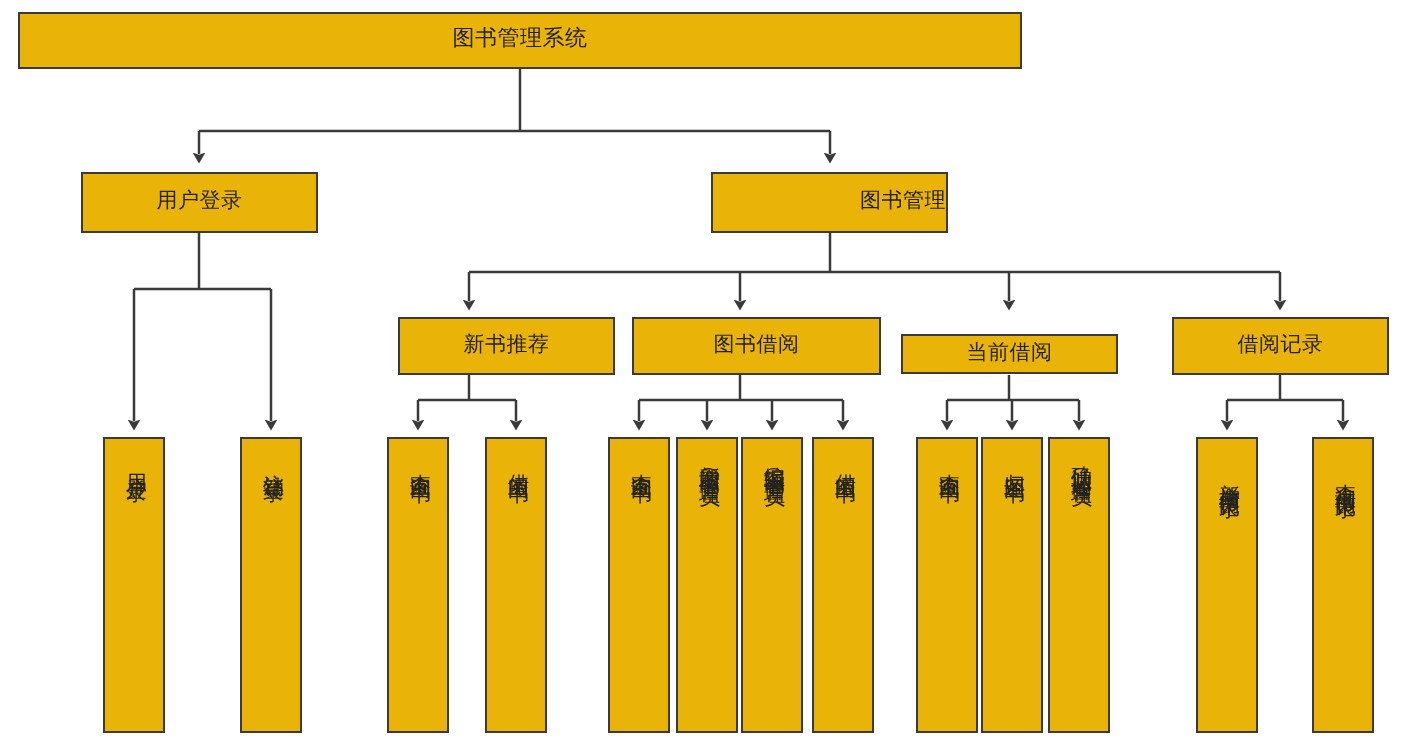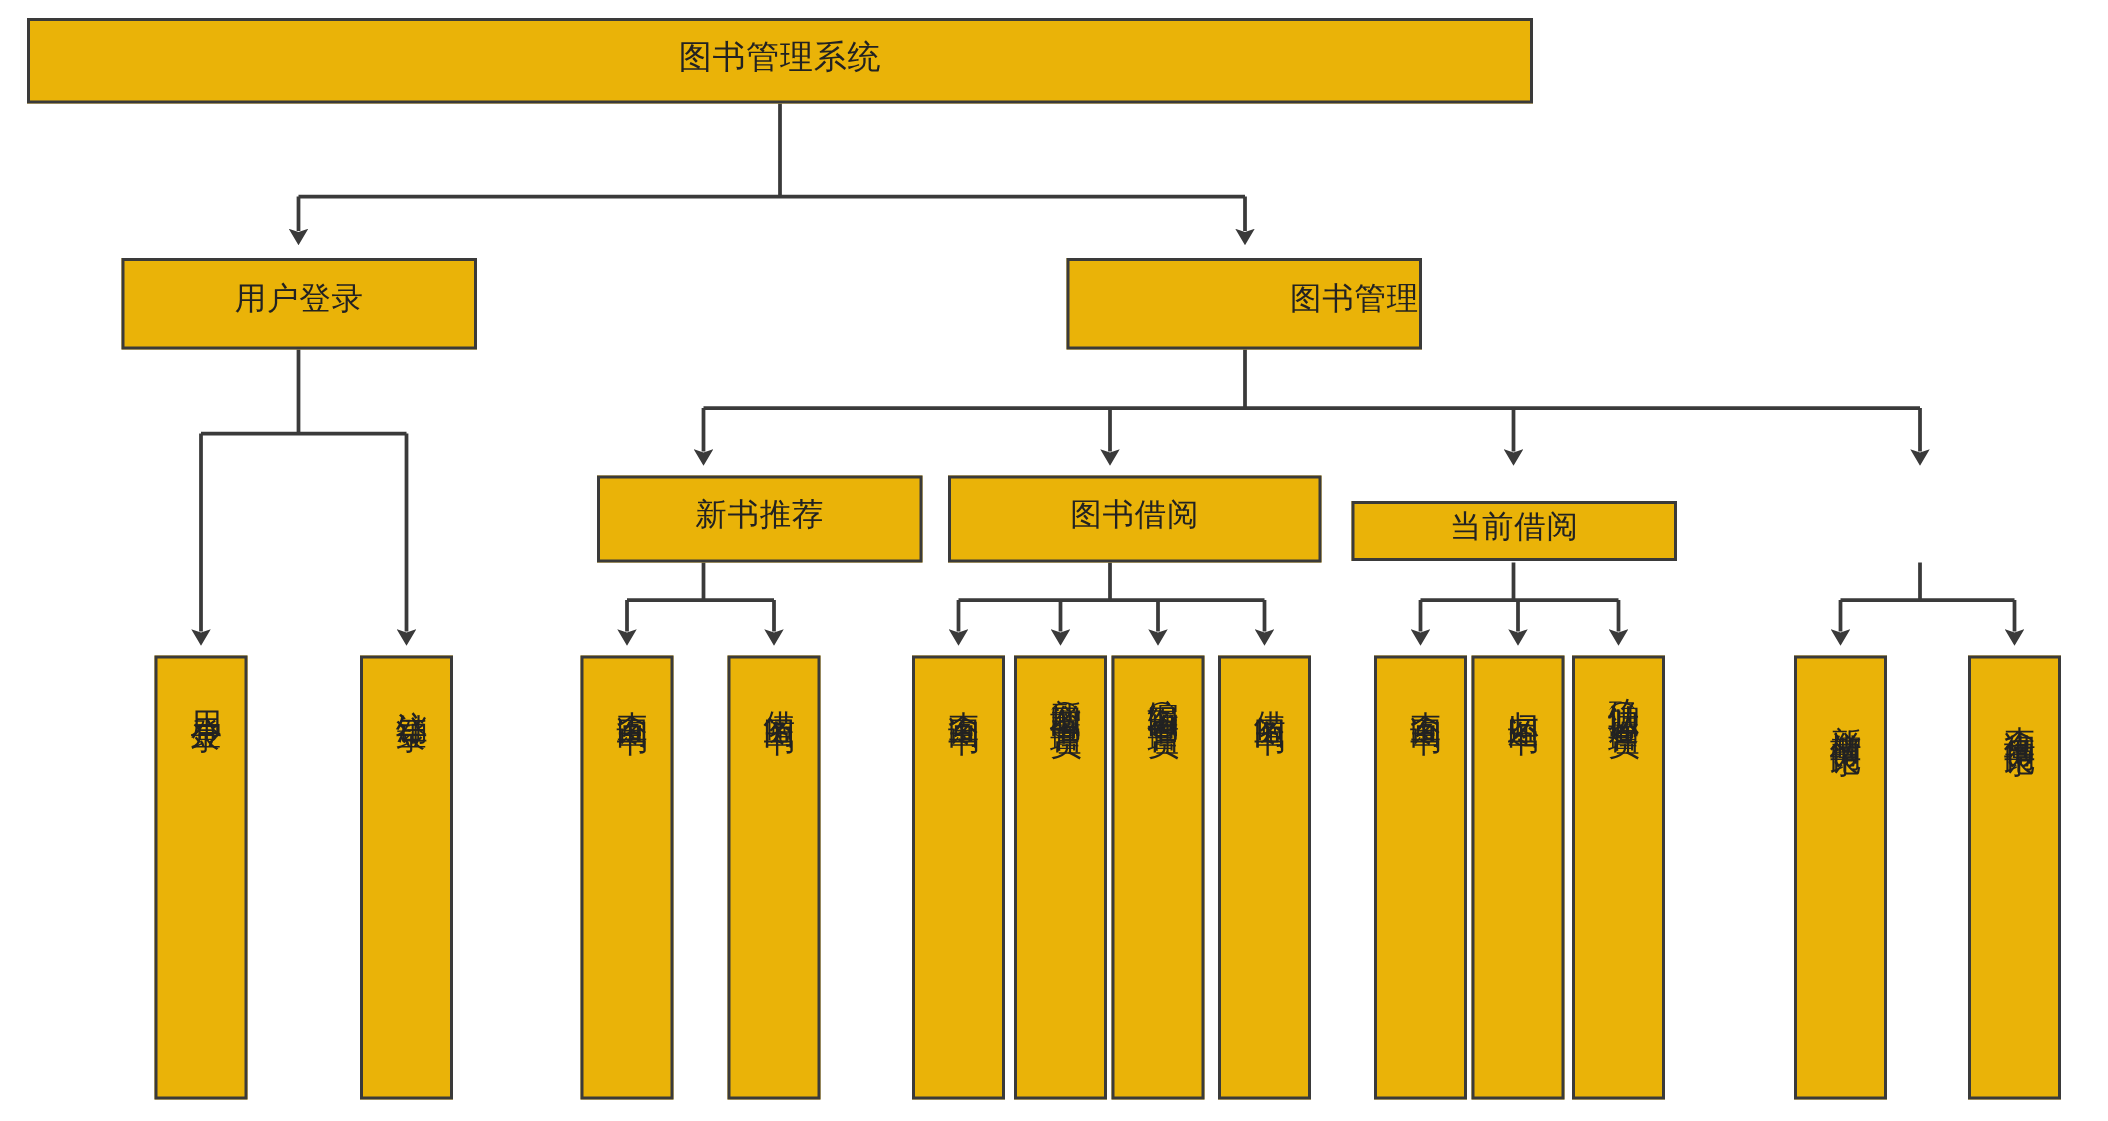--- a/index.html
+++ b/index.html
@@ -137,20 +137,23 @@
 
   <div class="node" style="left:361px; top:317px; width:217px; height:58px;margin-left:37px;">
     <span class="label">新书推荐</span>
   </div>
   <div class="node" style="left:632px; top:317px; width:249px; height:58px;">
     <span class="label">图书借阅</span>
   </div>
   <div class="node" style="left:901px; top:334px; width:217px; height:40px;">
     <span class="label">当前借阅</span>
   </div>
+  <div class="node" style="left:1172px; top:317px; width:217px; height:58px;">
+    <span class="label">借阅记录</span>
+  </div>
 
   <div class="node vertical" style="left:103px; top:437px; width:62px; height:296px;">
     <span class="label">用户登录</span>
   </div>
   <div class="node vertical" style="left:240px; top:437px; width:62px; height:296px;">
     <span class="label">注销登录</span>
   </div>
 
   <div class="node vertical" style="left:387px; top:437px; width:62px; height:296px;">
     <span class="label">查询图书</span>

